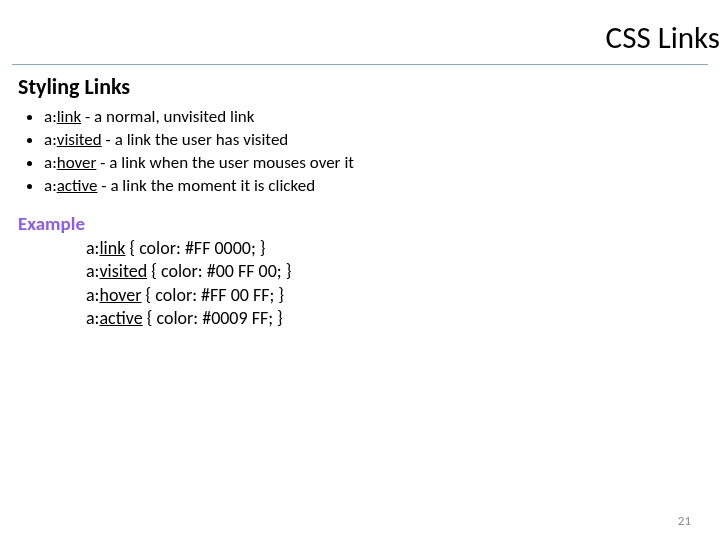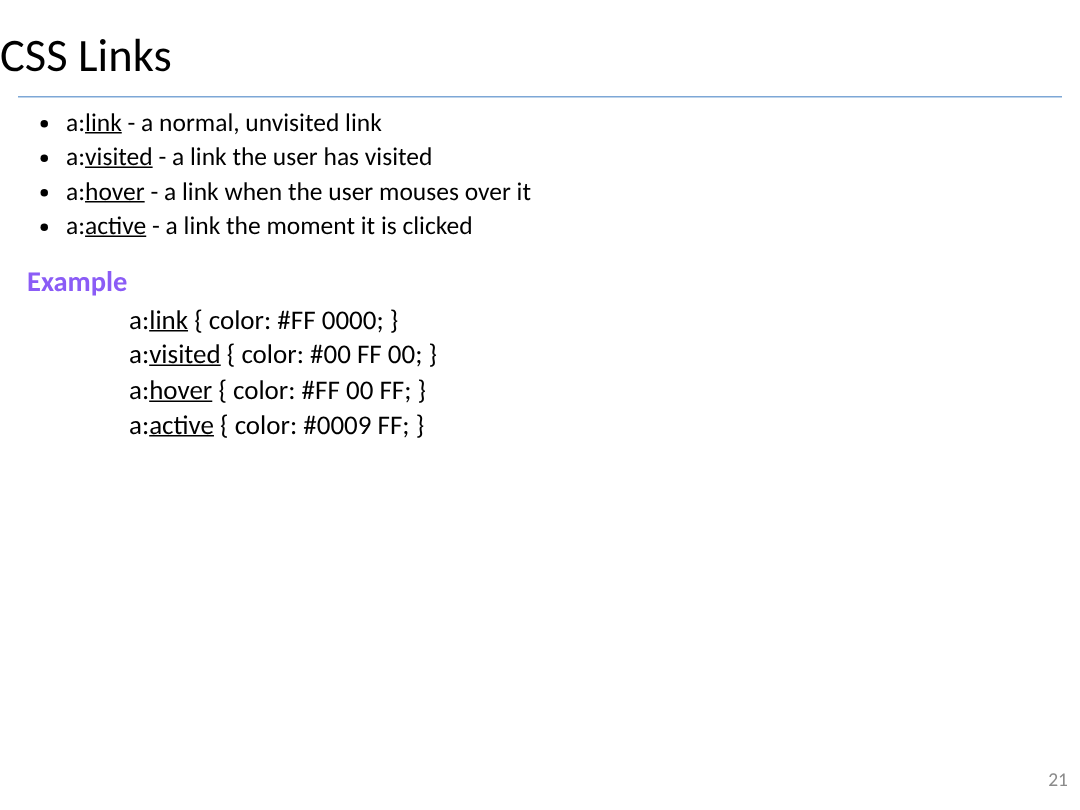--- a/index.html
+++ b/index.html
@@ -3,45 +3,46 @@
 <meta charset="utf-8">
 <style>
   html,body{margin:0;padding:0}
   body{
     width:720px;height:540px;
     font-family:Calibri,Arial,sans-serif;
     background:#fff;color:#000;
     position:relative;box-sizing:border-box;
   }
   .title{
-    text-align:left;font-size:31px;
+    text-align:right;font-size:31px;
     padding-top:18px;padding-bottom:8px;
   }
   .rule{border-top:1px solid #7da7d6;margin:0 12px}
   .content{padding:4px 18px 0 18px}
   .subtitle{font-size:22px;font-weight:600;margin:4px 0 6px 0}
   .intro{font-size:17px;margin:2px 0}
   ul.states{margin:2px 0 14px 0;padding-left:26px;font-size:17px;line-height:1.35}
   ul.states li{margin:0;padding:0}
   .u{text-decoration:underline}
   .example-label{font-size:19px;font-weight:700;color:#8b5cf6;margin-top:14px}
   .code-block{margin:2px 0 0 68px;font-size:18px;line-height:1.3}
   .code-line{white-space:pre}
   .footer{
-    position:absolute;bottom:12px;right:8px;
+    position:absolute;bottom:12px;right:29px;
     font-size:13px;color:#8a8a8a;
   }
 </style>
 </head>
 <body>
 
 <div class="title">CSS Links</div>
 <div class="rule"></div>
 
 <div class="content">
+  <div class="subtitle">Styling Links</div>
 
 
   <ul class="states">
     <li>
       <span>a:</span><span class="u">link</span><span> - a normal, unvisited link</span>
     </li>
     <li>
       <span>a:</span><span class="u">visited</span><span> - a link the user has visited</span>
     </li>
     <li>

